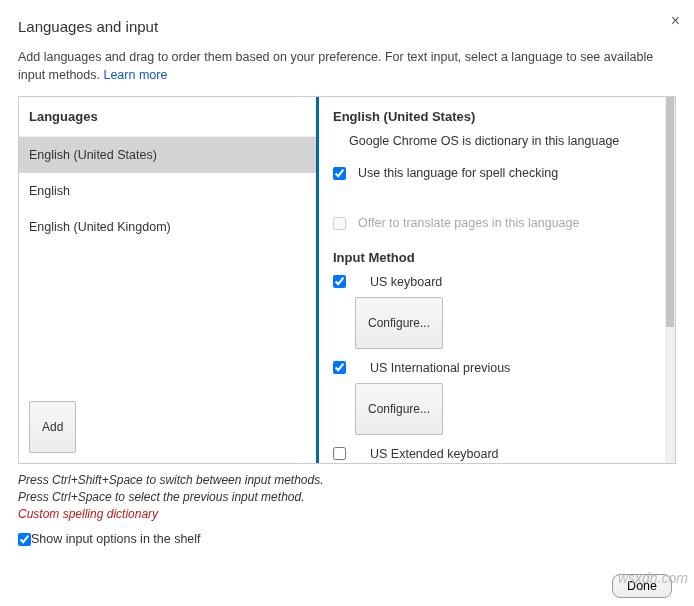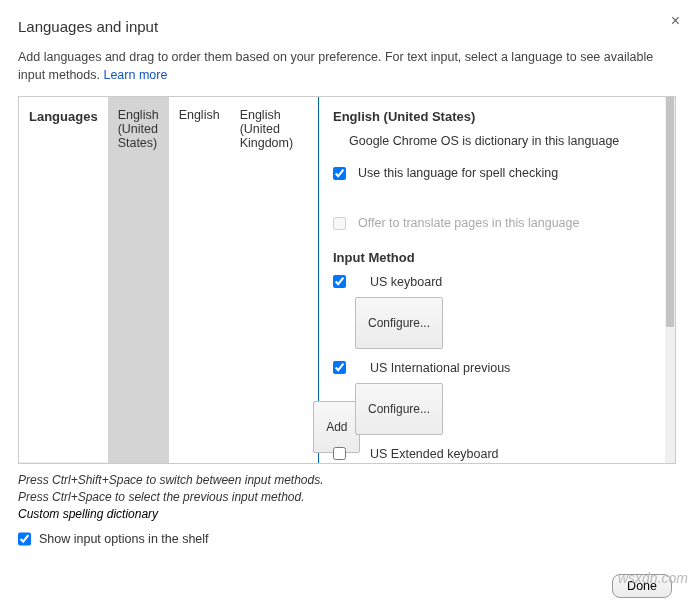--- a/index.html
+++ b/index.html
@@ -19,23 +19,23 @@
     .description a { color: #1155cc; cursor: pointer; }
     .panels {
       display: flex;
       border: 1px solid #ccc;
       height: 368px;
       background: #fff;
       position: relative;
     }
     .left-panel {
       width: 300px;
-      border-right: 1px solid #0369a1;
+      border-right: 3px solid #0369a1;
       display: flex;
-      flex-direction: row;
+      flex-direction: column;
     }
     .left-header {
       padding: 12px 10px;
       font-weight: bold;
       font-size: 13px;
       border-bottom: 1px solid #eee;
     }
     .lang-item {
       padding: 11px 10px;
       font-size: 12.5px;
@@ -63,22 +63,22 @@
     .section-head { font-weight: bold; font-size: 13px; margin-bottom: 10px; }
     .info-line { font-size: 12.5px; padding-left: 16px; margin-bottom: 18px; }
     .check-row { display: flex; align-items: center; gap: 12px; margin-bottom: 14px; font-size: 12.5px; }
     .check-row.disabled { color: #aaa; margin-top: 36px; }
     .check-row input[type=checkbox] { width: 13px; height: 13px; }
     .imethod { margin-top: 20px; }
     .im-item { margin-bottom: 6px; }
     .im-label { display: flex; align-items: flex-start; gap: 24px; font-size: 12.5px; margin-bottom: 8px; }
     .im-config { padding-left: 22px; margin-bottom: 12px; }
     .bottom-text { font-size: 12px; color: #333; margin-top: 8px; line-height: 1.4; font-style: italic; }
-    .bottom-text a { color: #000000; text-decoration: none; cursor: pointer; }
-    .shelf-row { display: flex; gap: 8px; margin-top: 10px; font-size: 12.5px; }
+    .bottom-text a { color: #b91c1c; text-decoration: none; cursor: pointer; }
+    .shelf-row { display: flex; align-items: center; margin-top: 10px; font-size: 12.5px; }
     .done-row { display: flex; justify-content: flex-end; margin-top: 28px; padding-right: 4px; padding-bottom: 10px;}
     .done-btn {
       background: linear-gradient(#f7f7f7,#ececec);
       border: 1px solid #9a9a9a;
       border-radius: 8px;
       padding: 4px 14px;
       font-size: 12.5px;
       cursor: pointer;
     }
     .scroll-fake { position: absolute; right: 0; top: 0; bottom: 0; width: 10px; background:#f0f0f0;}

